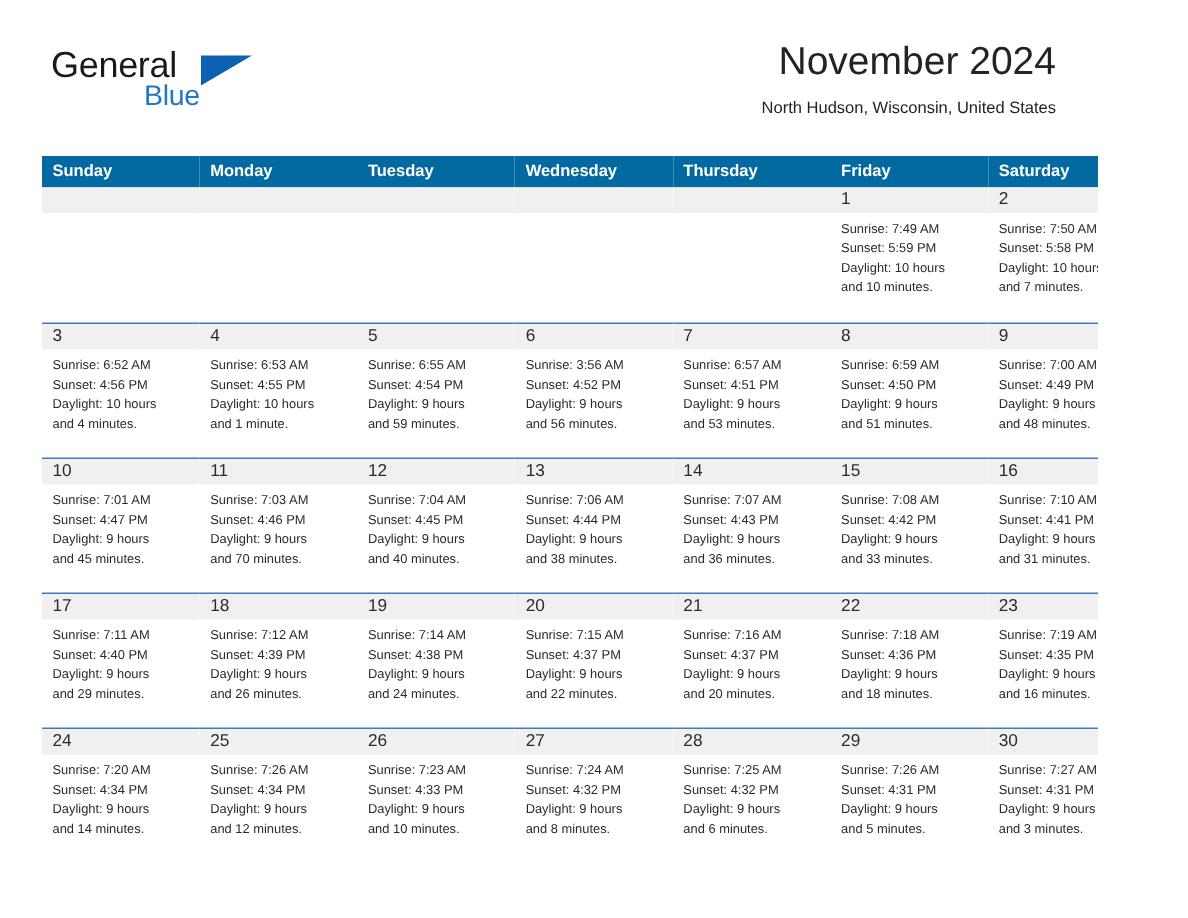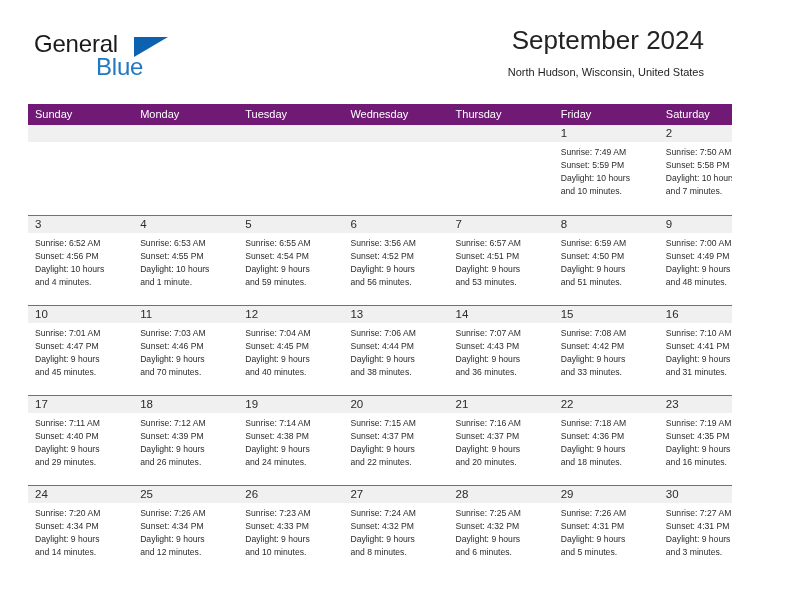--- a/index.html
+++ b/index.html
@@ -41,21 +41,21 @@
     top: 0;
     font-size: 24px;
     color: #1a1a1a;
     letter-spacing: -0.2px;
     line-height: 1;
   }
   .brand-blue {
     position: absolute;
     left: 62px;
     top: 23px;
-    font-size: 24px;
+    font-size: 19px;
     color: #2278c0;
     letter-spacing: -0.2px;
     line-height: 1;
   }
   .brand-tri {
     position: absolute;
     left: 100px;
     top: 5px;
     width: 0;
     height: 0;
@@ -89,24 +89,24 @@
   
   .cal {
     position: absolute;
     left: 28px;
     top: 104px;
     width: 736px;
     border-collapse: collapse;
     table-layout: fixed;
   }
   .cal th {
-    background: #701a75;
+    background: #0369a1;
     color: #ffffff;
     font-size: 11px;
-    font-weight: normal;
+    font-weight: bold;
     text-align: left;
     padding: 5px 0 5px 7px;
     height: 21px;
     line-height: 1;
     border: none;
   }
   .cal td {
     width: 105.14px;
     height: 90px;
     vertical-align: top;
@@ -142,21 +142,21 @@
 
   <div class="top">
 
     <div class="brand">
       <span class="brand-general">General</span>
       <span class="brand-tri"></span>
       <span class="brand-blue">Blue</span>
     </div>
 
     <div class="title-wrap">
-      <h1 class="cal-title">September 2024</h1>
+      <h1 class="cal-title">November 2024</h1>
       <h2 class="cal-subtitle">North Hudson, Wisconsin, United States</h2>
     </div>
 
   </div>
 
   <table class="cal">
     <thead>
       <tr>
         <th>Sunday</th>
         <th>Monday</th>

